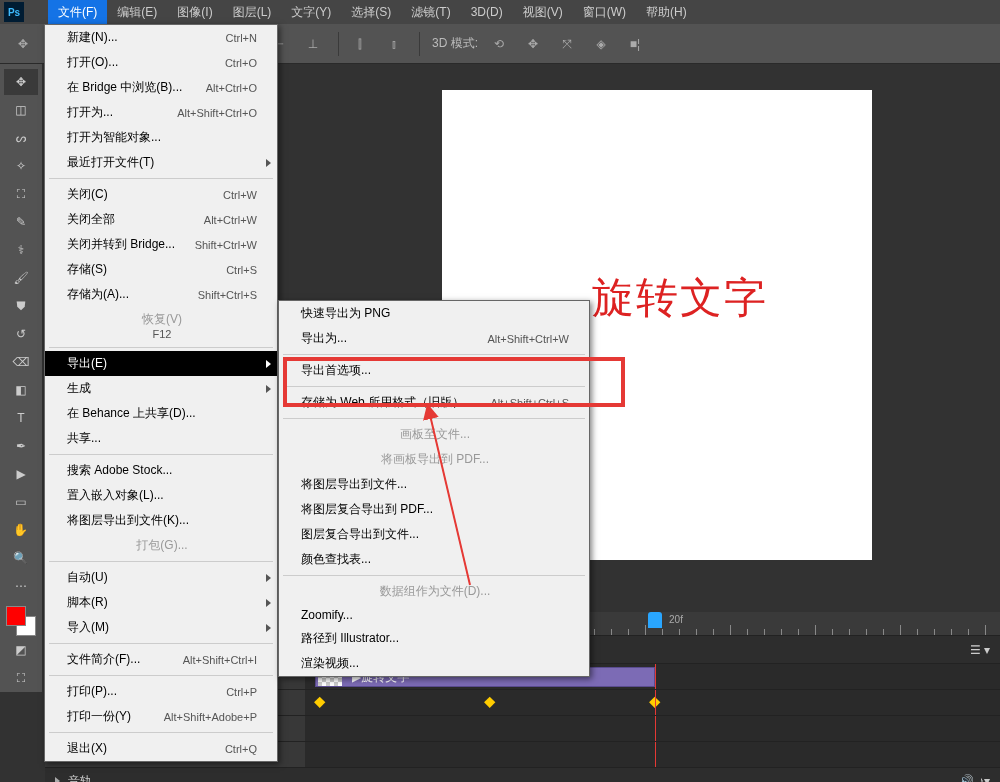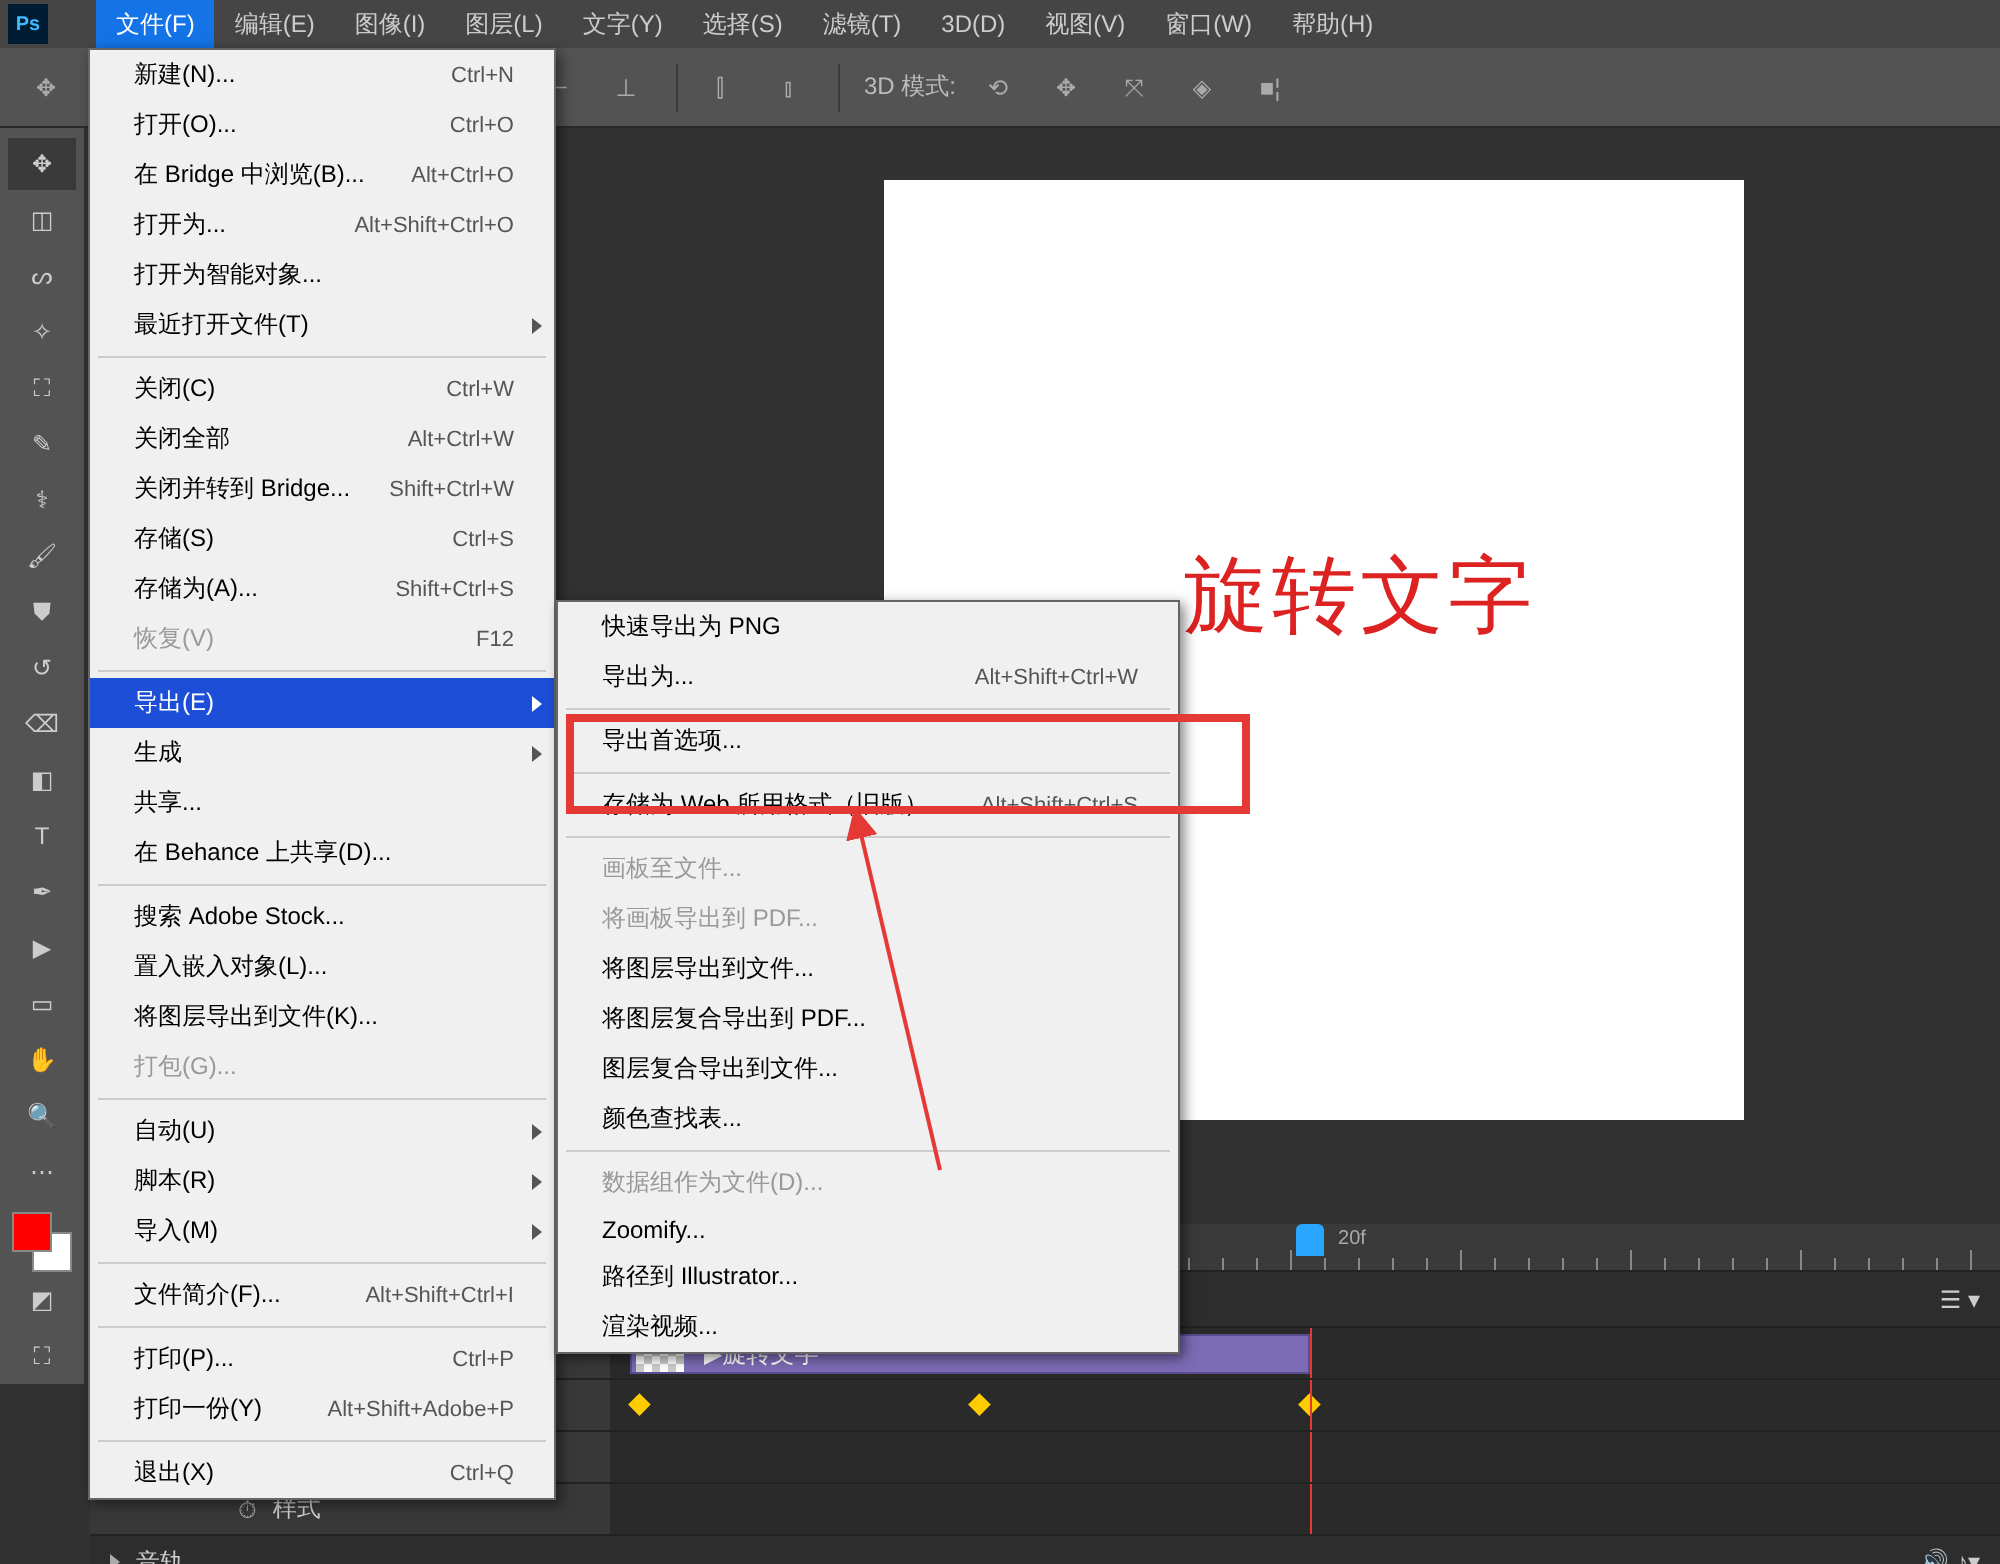--- a/index.html
+++ b/index.html
@@ -18,22 +18,22 @@
 .left-tools { position: absolute; left: 0; top: 64px; width: 42px; background: #535353; display: flex; flex-direction: column; align-items: center; padding-top: 4px; }
 .tool { width: 34px; height: 26px; display: flex; align-items: center; justify-content: center; margin: 1px 0; color: #ccc; }
 .tool.sel { background: #3a3a3a; }
 .swatch-area { margin-top: 6px; width: 30px; height: 30px; position: relative; }
 .swatch-fg { position: absolute; left: 0; top: 0; width: 20px; height: 20px; background: #ff0000; border: 1px solid #888; }
 .swatch-bg { position: absolute; right: 0; bottom: 0; width: 20px; height: 20px; background: #fff; border: 1px solid #888; }
 
 .dropdown1 { position: absolute; left: 44px; top: 24px; width: 234px; background: #f0f0f0; color: #000; border: 1px solid #666; box-shadow: 2px 2px 6px rgba(0,0,0,.5); z-index: 10; }
 .dropdown2 { position: absolute; left: 278px; top: 300px; width: 312px; background: #f0f0f0; color: #000; border: 1px solid #666; box-shadow: 2px 2px 6px rgba(0,0,0,.5); z-index: 10; }
 .dd-item { display: flex; align-items: center; padding: 4px 20px 4px 22px; position: relative; }
-.dd-item.hover { background: #1d4ed8; color: #fff; }
-.dd-item.disabled { color: #999; }
+.dd-item.hover { background: #000000; color: #fff; }
+.dd-item.disabled { color: #999; flex-direction: column; }
 .dd-label { flex: 1; }
 .dd-short { color: #555; font-size: 11px; }
 .dd-sep { height: 1px; background: #ccc; margin: 3px 4px; }
 .dd-arrow { position: absolute; right: 6px; top: 50%; transform: translateY(-50%); border-left: 5px solid #555; border-top: 4px solid transparent; border-bottom: 4px solid transparent; }
 .dd-item.hover .dd-arrow { border-left-color: #fff; }
 
 .highlight-box { position: absolute; left: 283px; top: 357px; width: 342px; height: 50px; border: 4px solid #e53935; z-index: 20; pointer-events: none; }
 .arrow-svg { position: absolute; left: 420px; top: 405px; z-index: 21; pointer-events: none; }
 
 .canvas-area { position: absolute; left: 442px; top: 90px; width: 430px; height: 470px; background: #fff; }
@@ -184,24 +184,24 @@
     <div class="dd-sep"></div>
     <div class="dd-item hover">
       <span class="dd-label">导出(E)</span>
       <span class="dd-arrow"></span>
     </div>
     <div class="dd-item">
       <span class="dd-label">生成</span>
       <span class="dd-arrow"></span>
     </div>
     <div class="dd-item">
+      <span class="dd-label">在 Behance 上共享(D)...</span>
+    </div>
+    <div class="dd-item">
       <span class="dd-label">共享...</span>
-    </div>
-    <div class="dd-item">
-      <span class="dd-label">在 Behance 上共享(D)...</span>
     </div>
     <div class="dd-sep"></div>
     <div class="dd-item">
       <span class="dd-label">搜索 Adobe Stock...</span>
     </div>
     <div class="dd-item">
       <span class="dd-label">置入嵌入对象(L)...</span>
     </div>
     <div class="dd-item">
       <span class="dd-label">将图层导出到文件(K)...</span>

